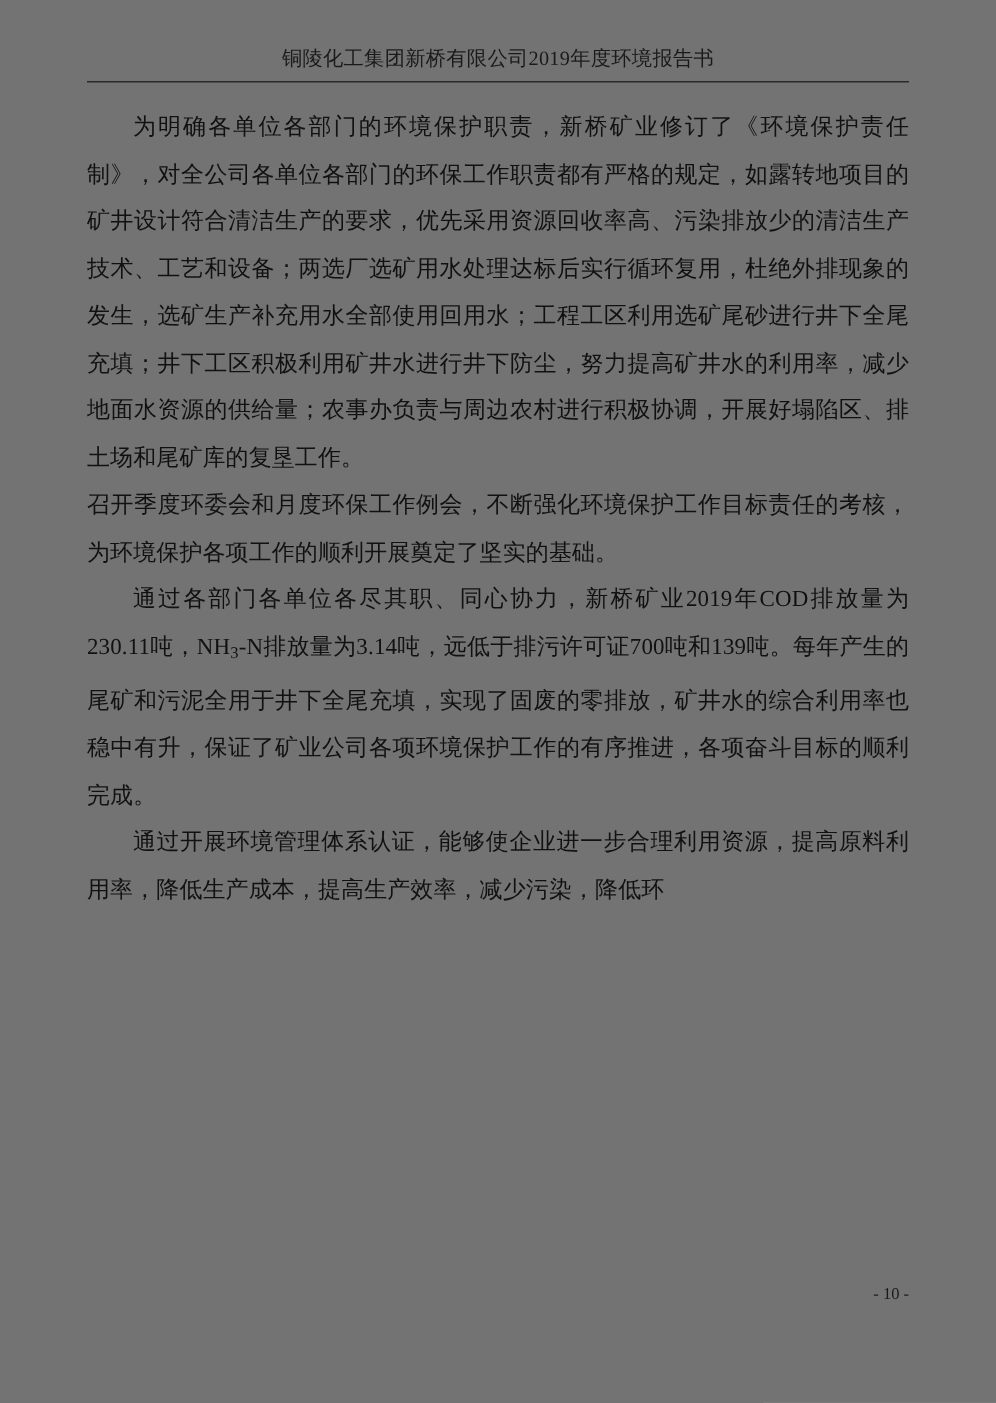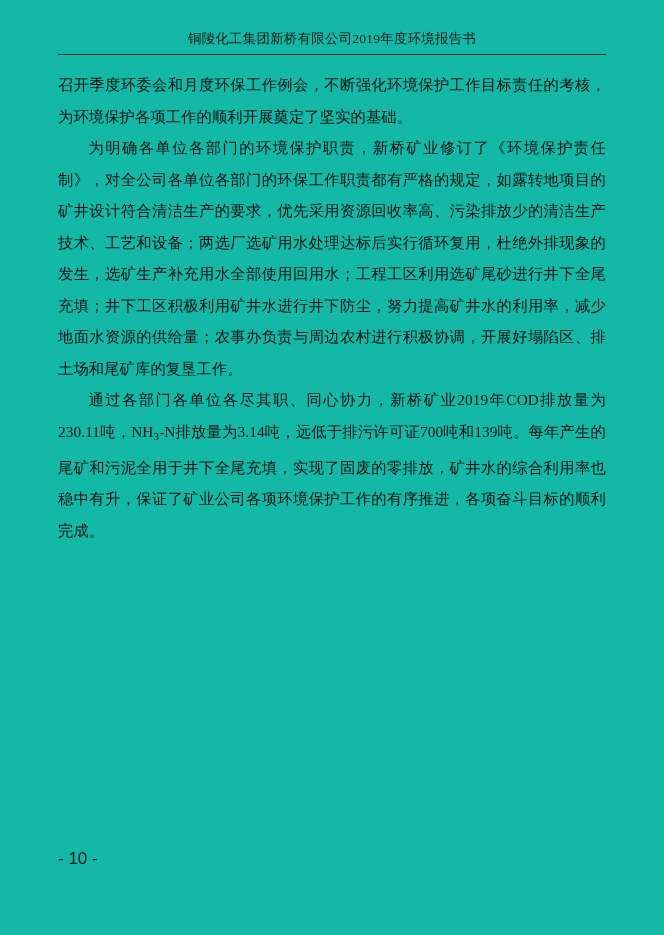--- a/index.html
+++ b/index.html
@@ -10,21 +10,21 @@
   body {
     width: 664px;
     height: 935px;
     overflow: hidden;
     font-family: "Liberation Serif", "DejaVu Serif", serif;
   }
   .page {
     position: relative;
     width: 664px;
     height: 935px;
-    background: #14b8a6;
+    background: #737373;
     box-sizing: border-box;
     padding: 0;
   }
   .page-inner {
     position: absolute;
     left: 58px;
     right: 58px;
     top: 30px;
     bottom: 30px;
   }
@@ -62,36 +62,37 @@
   }
   sub {
     font-size: 0.72em;
     vertical-align: -0.25em;
   }
   .footer {
     position: absolute;
     left: 0;
     right: 0;
     bottom: 36px;
-    text-align: left;
-    font-size: 17px;
+    text-align: right;
+    font-size: 11px;
     color: #1a1a1a;
-    font-family: Liberation Sans, sans-serif;
+    font-family: Liberation Serif, serif;
   }
 </style>
 </head>
 <body>
 
 <div class="page">
   <div class="page-inner">
 
     <div class="header">铜陵化工集团新桥有限公司2019年度环境报告书</div>
     <hr class="header-rule">
 
     <div class="body-text">
+      <p class="para indent">为明确各单位各部门的环境保护职责，新桥矿业修订了《环境保护责任制》，对全公司各单位各部门的环保工作职责都有严格的规定，如露转地项目的矿井设计符合清洁生产的要求，优先采用资源回收率高、污染排放少的清洁生产技术、工艺和设备；两选厂选矿用水处理达标后实行循环复用，杜绝外排现象的发生，选矿生产补充用水全部使用回用水；工程工区利用选矿尾砂进行井下全尾充填；井下工区积极利用矿井水进行井下防尘，努力提高矿井水的利用率，减少地面水资源的供给量；农事办负责与周边农村进行积极协调，开展好塌陷区、排土场和尾矿库的复垦工作。</p>
       <p class="para">召开季度环委会和月度环保工作例会，不断强化环境保护工作目标责任的考核，为环境保护各项工作的顺利开展奠定了坚实的基础。</p>
-      <p class="para indent">为明确各单位各部门的环境保护职责，新桥矿业修订了《环境保护责任制》，对全公司各单位各部门的环保工作职责都有严格的规定，如露转地项目的矿井设计符合清洁生产的要求，优先采用资源回收率高、污染排放少的清洁生产技术、工艺和设备；两选厂选矿用水处理达标后实行循环复用，杜绝外排现象的发生，选矿生产补充用水全部使用回用水；工程工区利用选矿尾砂进行井下全尾充填；井下工区积极利用矿井水进行井下防尘，努力提高矿井水的利用率，减少地面水资源的供给量；农事办负责与周边农村进行积极协调，开展好塌陷区、排土场和尾矿库的复垦工作。</p>
       <p class="para indent"><span>通过各部门各单位各尽其职、同心协力，新桥矿业2019年COD排放量为230.11吨，NH</span><sub>3</sub><span>-N排放量为3.14吨，远低于排污许可证700吨和139吨。每年产生的尾矿和污泥全用于井下全尾充填，实现了固废的零排放，矿井水的综合利用率也稳中有升，保证了矿业公司各项环境保护工作的有序推进，各项奋斗目标的顺利完成。</span></p>
+      <p class="para indent">通过开展环境管理体系认证，能够使企业进一步合理利用资源，提高原料利用率，降低生产成本，提高生产效率，减少污染，降低环</p>
     </div>
 
     <div class="footer">- 10 -</div>
   </div>
 </div>
 
 </body></html>

